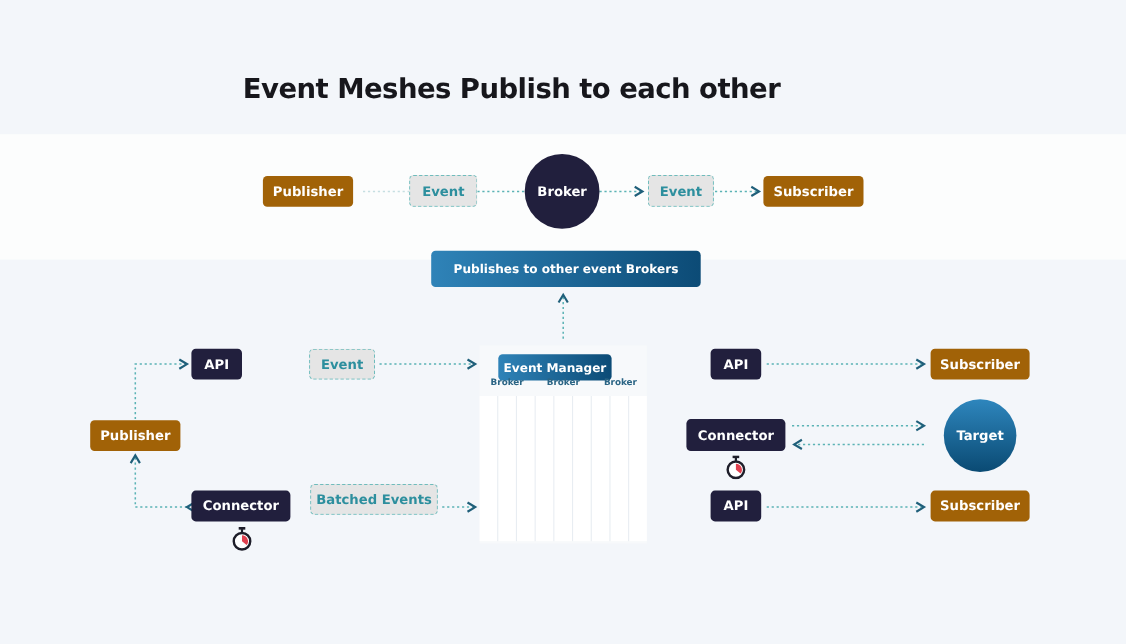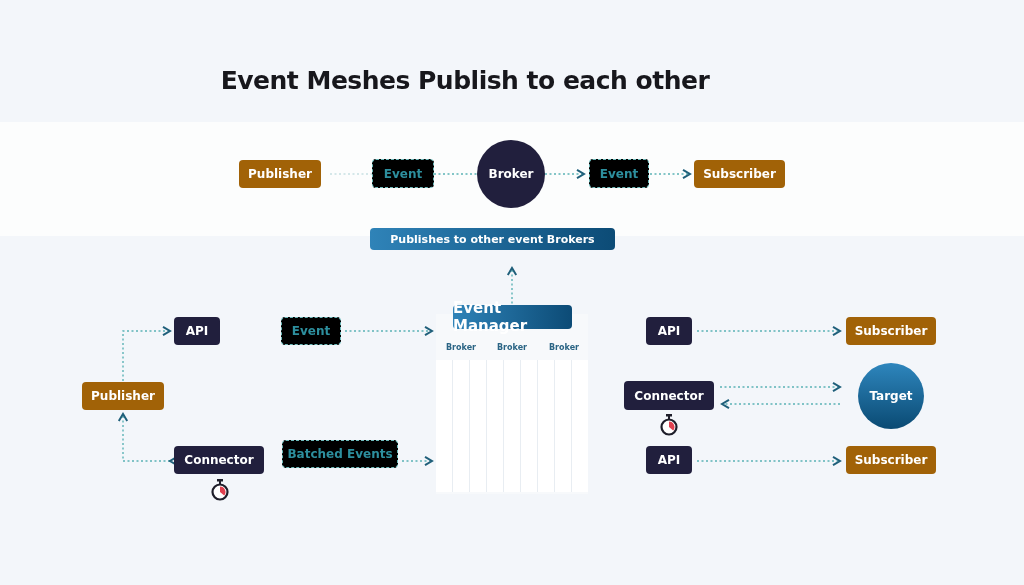--- a/index.html
+++ b/index.html
@@ -5,21 +5,21 @@
     * { box-sizing: border-box; margin: 0; padding: 0; }
     html, body { width: 1024px; height: 585px; overflow: hidden; }
     body { background: #f3f6fa; font-family: "DejaVu Sans", sans-serif; position: relative; }
     .abs { position: absolute; }
     .title { left: 0; width: 930px; top: 66px; text-align: center; font-size: 25px; font-weight: bold; color: #17171c; letter-spacing: -0.5px; }
     .band { left: 0; top: 122px; width: 1024px; height: 114px; background: #fcfdfd; }
     .box { display: flex; align-items: center; justify-content: center; color: #fff; font-weight: bold; font-size: 12px; border-radius: 4px; }
     .navy { background: #a16207; }
     .dark { background: #211f3d; }
     .pink { background: #a16207; }
-    .ghost { background: #000000; border: 1px dashed #6fbcbc; color: #2d8f9e; border-radius: 4px; }
+    .ghost { background: #e5e5e5; border: 1px dashed #6fbcbc; color: #2d8f9e; border-radius: 4px; }
     .circle { border-radius: 50%; }
     .gradbox { background: linear-gradient(90deg, #2f83b8, #0c4b76); }
     .gradcircle { background: linear-gradient(180deg, #2e86bd, #0a4a73); text-align: center; }
     .blabel { font-size: 8px; font-weight: bold; color: #2b6585; }
     .panel { left: 436px; top: 314px; width: 152px; height: 180px; background: #f7f9fb; }
     .grid { left: 436px; top: 360px; width: 152px; height: 132px; background: #fff; }
     .col { top: 360px; width: 1px; height: 132px; background: #e8edf2; }
     svg.lines { position: absolute; left: 0; top: 0; }
   </style>
 </head>
@@ -54,33 +54,33 @@
     <line x1="697" y1="461" x2="840" y2="461" marker-end="url(#arr)"></line>
   </g>
 </svg>
 
 <div class="abs box navy" style="left:239px;top:160px;width:82px;height:28px;">Publisher</div>
 <div class="abs box ghost" style="left:372px;top:159px;width:62px;height:29px;">Event</div>
 <div class="abs box dark circle" style="left:477px;top:140px;width:68px;height:68px;">Broker</div>
 <div class="abs box ghost" style="left:589px;top:159px;width:60px;height:29px;">Event</div>
 <div class="abs box pink" style="left:694px;top:160px;width:91px;height:28px;">Subscriber</div>
 
-<div class="abs box gradbox" style="left:370px;top:228px;width:245px;height:22px;font-size:11px;">Publishes to other event Brokers</div>
+<div class="abs box gradbox" style="left:392px;top:228px;width:245px;height:33px;font-size:11px;">Publishes to other event Brokers</div>
 
 <div class="abs panel"></div>
 <div class="abs grid"></div>
 <div class="abs col" style="left:452px;"></div>
 <div class="abs col" style="left:469px;"></div>
 <div class="abs col" style="left:486px;"></div>
 <div class="abs col" style="left:503px;"></div>
 <div class="abs col" style="left:520px;"></div>
 <div class="abs col" style="left:537px;"></div>
 <div class="abs col" style="left:554px;"></div>
 <div class="abs col" style="left:571px;"></div>
-<div class="abs box gradbox" style="left:453px;top:305px;width:119px;height:24px;font-size:15px;">Event Manager</div>
+<div class="abs box gradbox" style="left:453px;top:322px;width:103px;height:24px;font-size:11px;">Event Manager</div>
 <div class="abs blabel" style="left:446px;top:343px;">Broker</div>
 <div class="abs blabel" style="left:497px;top:343px;">Broker</div>
 <div class="abs blabel" style="left:549px;top:343px;">Broker</div>
 
 <div class="abs box dark" style="left:174px;top:317px;width:46px;height:28px;">API</div>
 <div class="abs box navy" style="left:82px;top:382px;width:82px;height:28px;">Publisher</div>
 <div class="abs box dark" style="left:174px;top:446px;width:90px;height:28px;">Connector</div>
 <div class="abs box ghost" style="left:281px;top:317px;width:60px;height:28px;">Event</div>
 <div class="abs box ghost" style="left:282px;top:440px;width:116px;height:28px;">Batched Events</div>
 

